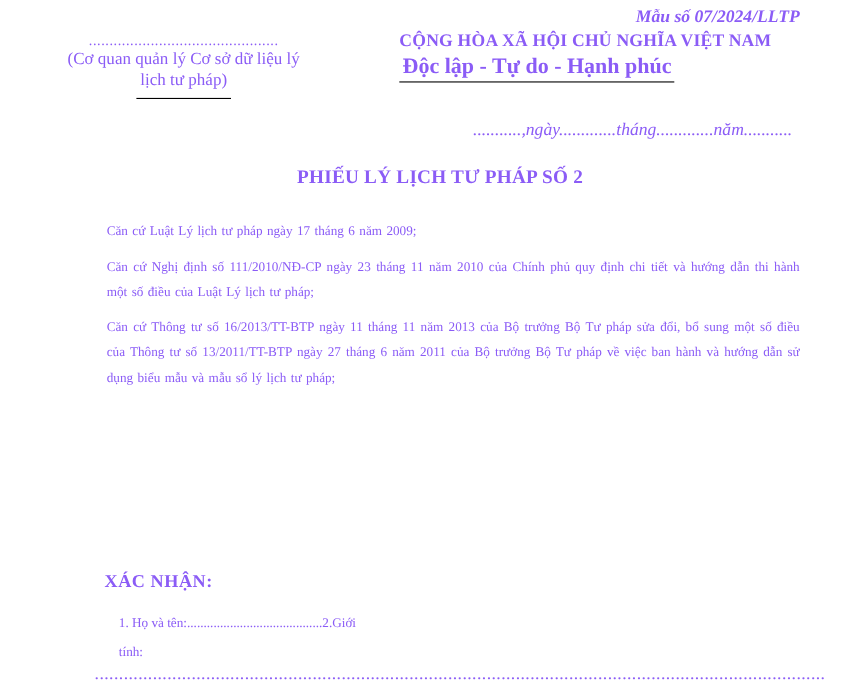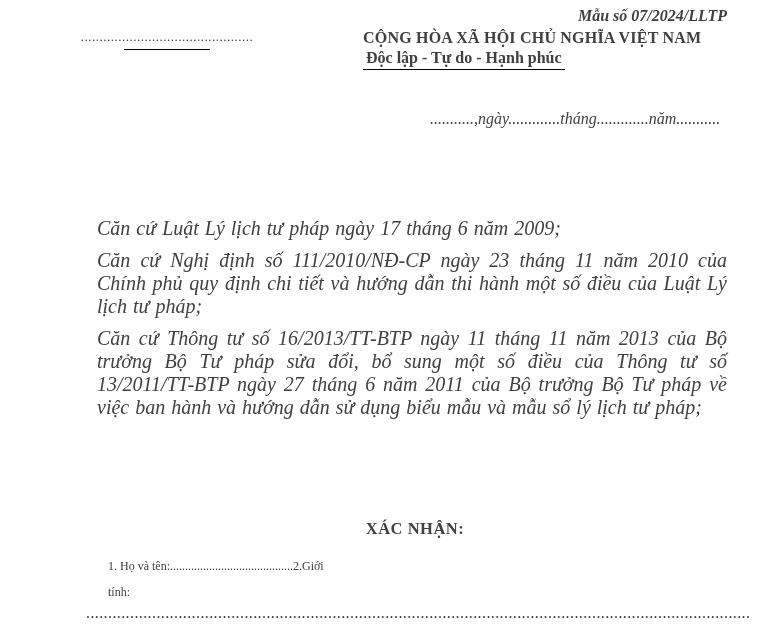--- a/index.html
+++ b/index.html
@@ -2,21 +2,21 @@
 <html><head>
 <meta charset="utf-8">
 <style>
   * { box-sizing: border-box; }
   html, body { margin: 0; padding: 0; background: #ffffff; }
   .page {
     position: relative;
     width: 767px;
     height: 628px;
     background: #ffffff;
-    color: #404040;
+    color: #8b5cf6;
     font-family: "Liberation Serif", "DejaVu Serif", serif;
     overflow: hidden;
   }
   
   .form-no {
     position: absolute;
     top: 7px;
     right: 40px;
     font-size: 16px;
     font-weight: bold;
@@ -33,21 +33,21 @@
   }
   .country {
     font-size: 16px;
     font-weight: bold;
     letter-spacing: 0.2px;
     white-space: nowrap;
   }
   .motto {
     display: inline-block;
     margin-top: 2px;
-    font-size: 16px;
+    font-size: 20px;
     font-weight: bold;
     border-bottom: 1.6px solid #000;
     padding: 0 3px 2px 3px;
     white-space: nowrap;
   }
   
   .agency-block {
     position: absolute;
     left: 42px;
     top: 31px;
@@ -95,37 +95,35 @@
     left: 70px;
     width: 660px;
     text-align: center;
     font-size: 17.5px;
     font-weight: bold;
     letter-spacing: 0.2px;
   }
   
   .recitals {
     position: absolute;
-    top: 217px;
+    top: 199px;
     left: 97px;
     width: 630px;
-    font-size: 20px;
-    font-style: italic;
+    font-size: 12px;
     line-height: 23px;
     text-align: justify;
     word-spacing: 1px;
   }
   .recitals p { margin: 0 0 9px 0; }
   
   .section-heading {
     position: absolute;
     top: 519px;
     left: 95px;
     width: 640px;
-    text-align: center;
     font-size: 16.5px;
     font-weight: bold;
     letter-spacing: 0.5px;
   }
   .field-line {
     position: absolute;
     left: 108px;
     font-size: 12px;
     white-space: nowrap;
   }
@@ -151,25 +149,27 @@
 
   <div class="national-block">
     <div class="country">CỘNG HÒA XÃ HỘI CHỦ NGHĨA VIỆT NAM</div>
     <div>
       <span class="motto">Độc lập - Tự do - Hạnh phúc</span>
     </div>
   </div>
 
   <div class="agency-block">
     <div class="agency-dots">..............................................</div>
+    <div class="agency-name">(Cơ quan quản lý Cơ sở dữ liệu lý lịch tư pháp)</div>
     <div class="agency-rule"></div>
   </div>
 
   <div class="date-line">...........,ngày.............tháng.............năm...........</div>
 
+  <div class="doc-title">PHIẾU LÝ LỊCH TƯ PHÁP SỐ 2</div>
 
   <div class="recitals">
     <p>Căn cứ Luật Lý lịch tư pháp ngày 17 tháng 6 năm 2009;</p>
     <p>Căn cứ Nghị định số 111/2010/NĐ-CP ngày 23 tháng 11 năm 2010 của Chính phủ quy định chi tiết và hướng dẫn thi hành một số điều của Luật Lý lịch tư pháp;</p>
     <p>Căn cứ Thông tư số 16/2013/TT-BTP ngày 11 tháng 11 năm 2013 của Bộ trưởng Bộ Tư pháp sửa đổi, bổ sung một số điều của Thông tư số 13/2011/TT-BTP ngày 27 tháng 6 năm 2011 của Bộ trưởng Bộ Tư pháp về việc ban hành và hướng dẫn sử dụng biểu mẫu và mẫu sổ lý lịch tư pháp;</p>
   </div>
 
   <div class="section-heading">XÁC NHẬN:</div>
 
   <div class="field-line field-line-1">1. Họ và tên:.........................................2.Giới</div>

